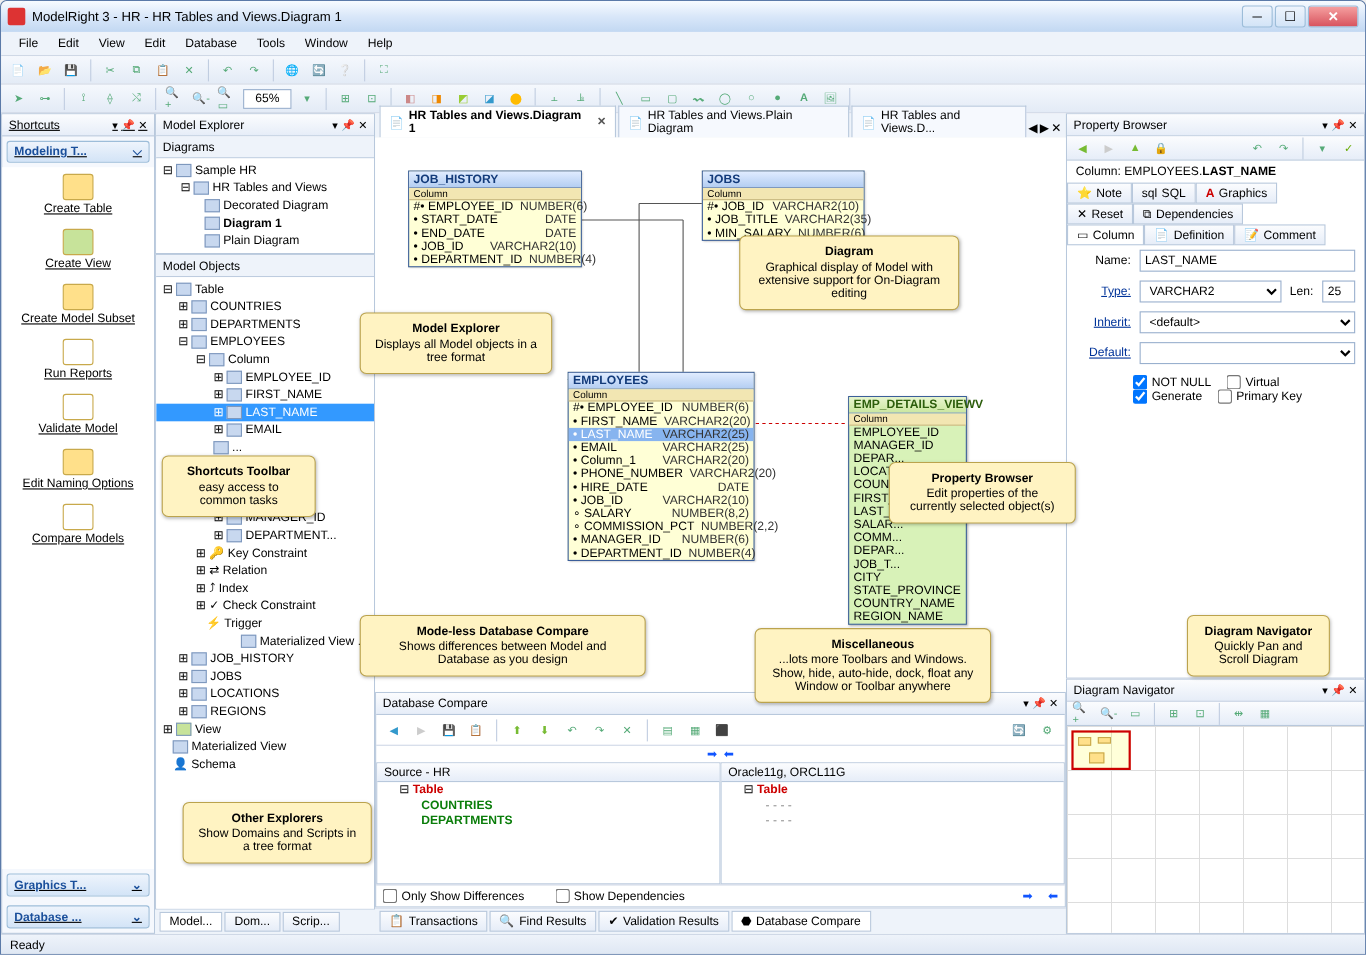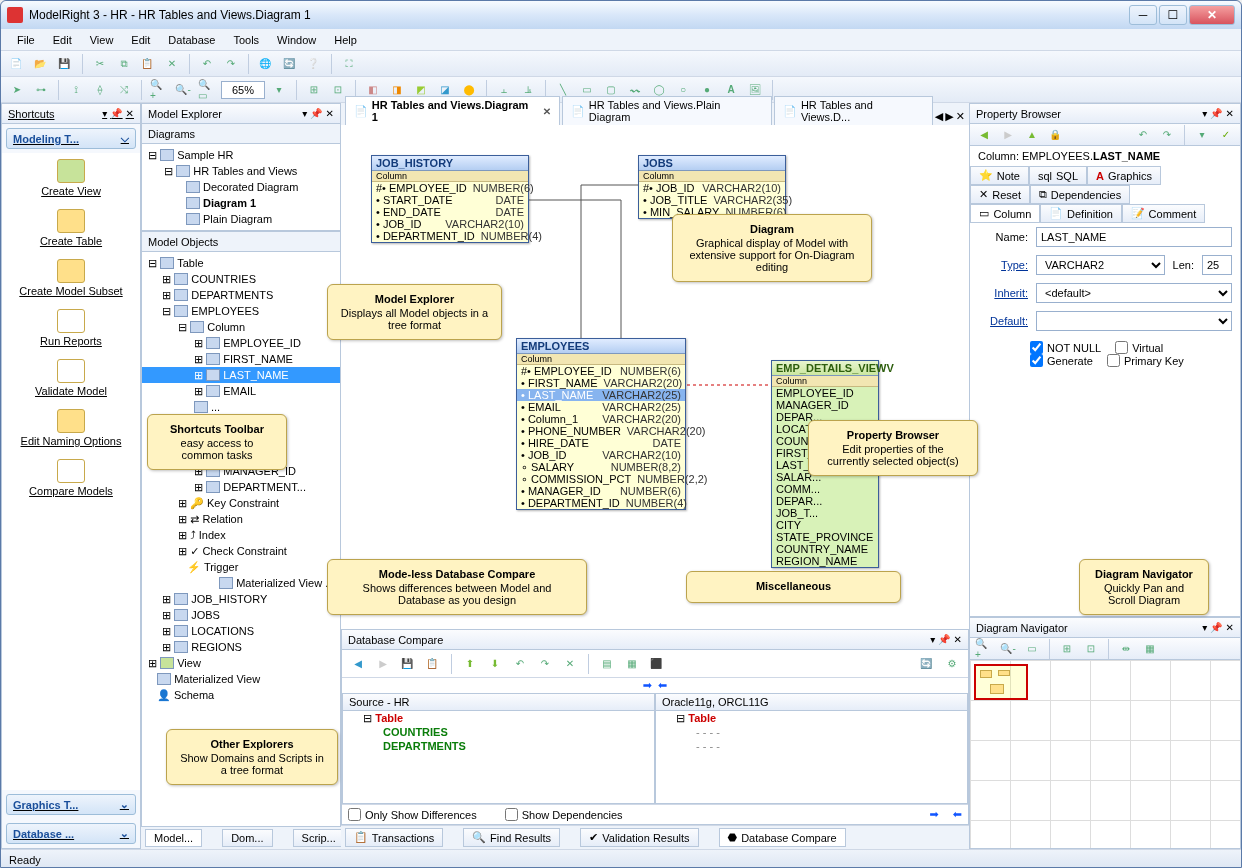--- a/index.html
+++ b/index.html
@@ -46,21 +46,21 @@
 .callout { position:absolute; background:#fff3c2; border:1px solid #bba34d; border-radius:6px; padding:8px 12px; text-align:center; box-shadow:1px 1px 3px rgba(0,0,0,0.25); z-index:50; }
 .callout .ct { font-weight:bold; display:block; margin-bottom:2px;}
 .prop-tabs { display:flex; flex-wrap:wrap; }
 .prop-tab { padding:2px 8px; border:1px solid #b8c8dc; background:linear-gradient(to bottom,#fbfcfe,#e6edf8); display:flex; align-items:center; gap:4px; font-size:11px;}
 .prop-tab.active { background:#fff; }
 .form-row { display:flex; align-items:center; padding:4px 8px; gap:8px;}
 .form-row .lbl { width:50px; text-align:right; color:#003399; text-decoration:underline;}
 .form-row input[type=text], .form-row select { flex:1; border:1px solid #99b0ce; height:20px; padding:0 4px; background:#fff;}
 .chk { display:flex; align-items:center; gap:4px; margin-right:14px;}
 .statusbar { height:20px; background:linear-gradient(to bottom,#eef3fa,#dde6f3); border-top:1px solid #cfd8e6; display:flex; align-items:center; padding:0 8px; }
-.bottom-tabs { height:24px; background:#eef3fa; display:flex; align-items:center; padding:0 4px; gap:20px; border-top:1px solid #cfd8e6;}
+.bottom-tabs { height:24px; background:#eef3fa; display:flex; align-items:center; padding:0 4px; gap:2px; border-top:1px solid #cfd8e6;}
 .btab { background:linear-gradient(to bottom,#fbfcfe,#e6edf8); border:1px solid #b8c8dc; padding:2px 8px; display:flex; align-items:center; gap:4px;}
 .btab.active2 { background:#fff; }
 .dbcomp-toolbar { height:28px; border-bottom:1px solid #cfd8e6; display:flex; align-items:center; padding:0 6px; gap:5px;}
 .dbcomp-panes { display:flex; flex:1; }
 .dbpane { flex:1; border:1px solid #b8c8dc; background:#fff; display:flex; flex-direction:column; }
 .dbpane-h { background:linear-gradient(to bottom,#fbfcfe,#e6edf8); padding:2px 6px; border-bottom:1px solid #b8c8dc;}
 .dbpane .row { padding:0 20px; line-height:14px;}
 .red { color:#c00; font-weight:bold;}
 .green { color:#0a7d0a; font-weight:bold;}
 .navgrid { flex:1; background:#fff; position:relative; }
@@ -159,26 +159,26 @@
           <span>📌</span>
           <span>✕</span>
         </span>
       </div>
     <div class="section-btn">
         <span>Modeling T...</span>
         <span>⌵</span>
       </div>
     <div style="flex:1;overflow:auto;background:#fff;">
       <div class="shortcut-item">
+          <div class="ico"></div>
+          <span>Create Table</span>
+        </div>
+      <div class="shortcut-item">
           <div class="ico" style="background:#c7e39a;"></div>
           <span>Create View</span>
-        </div>
-      <div class="shortcut-item">
-          <div class="ico"></div>
-          <span>Create Table</span>
         </div>
       <div class="shortcut-item">
           <div class="ico"></div>
           <span>Create Model Subset</span>
         </div>
       <div class="shortcut-item">
           <div class="ico" style="background:#fff;"></div>
           <span>Run Reports</span>
         </div>
       <div class="shortcut-item">
@@ -609,16 +609,16 @@
 </div>
 
 <div class="statusbar">
     <span>Ready</span>
   </div>
 
 <div class="callout" style="left:146px;top:413px;width:140px;"><span class="ct">Shortcuts Toolbar</span><span>easy access to common tasks</span></div>
 <div class="callout" style="left:326px;top:283px;width:175px;"><span class="ct">Model Explorer</span><span>Displays all Model objects in a tree format</span></div>
 <div class="callout" style="left:671px;top:213px;width:200px;"><span class="ct">Diagram</span><span>Graphical display of Model with extensive support for On-Diagram editing</span></div>
 <div class="callout" style="left:326px;top:558px;width:260px;"><span class="ct">Mode-less Database Compare</span><span>Shows differences between Model and Database as you design</span></div>
-<div class="callout" style="left:685px;top:570px;width:215px;"><span class="ct">Miscellaneous</span></div>
+<div class="callout" style="left:685px;top:570px;width:215px;"><span class="ct">Miscellaneous</span><span>...lots more Toolbars and Windows.  Show, hide, auto-hide, dock, float any Window or Toolbar anywhere</span></div>
 <div class="callout" style="left:165px;top:728px;width:172px;"><span class="ct">Other Explorers</span><span>Show Domains and Scripts in a tree format</span></div>
 <div class="callout" style="left:807px;top:419px;width:170px;"><span class="ct">Property Browser</span><span>Edit properties of the currently selected object(s)</span></div>
 <div class="callout" style="left:1078px;top:558px;width:130px;"><span class="ct">Diagram Navigator</span><span>Quickly Pan and Scroll Diagram</span></div>
 
 </body></html>

